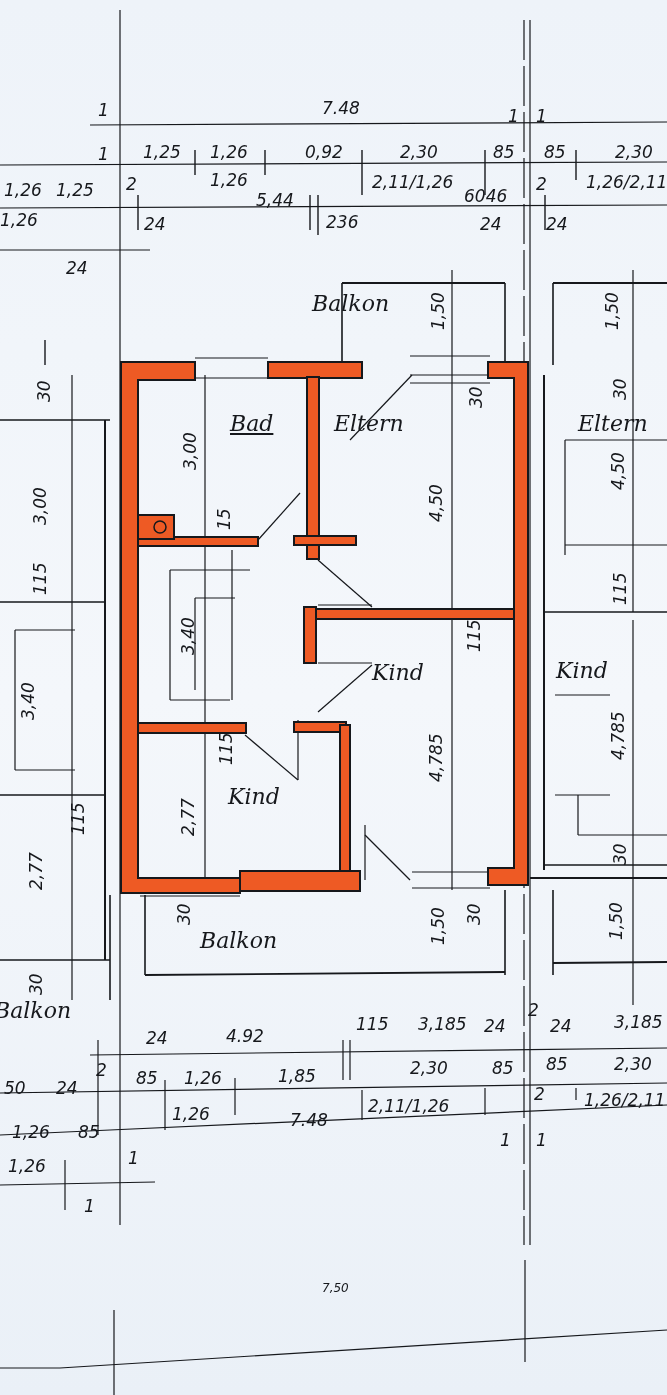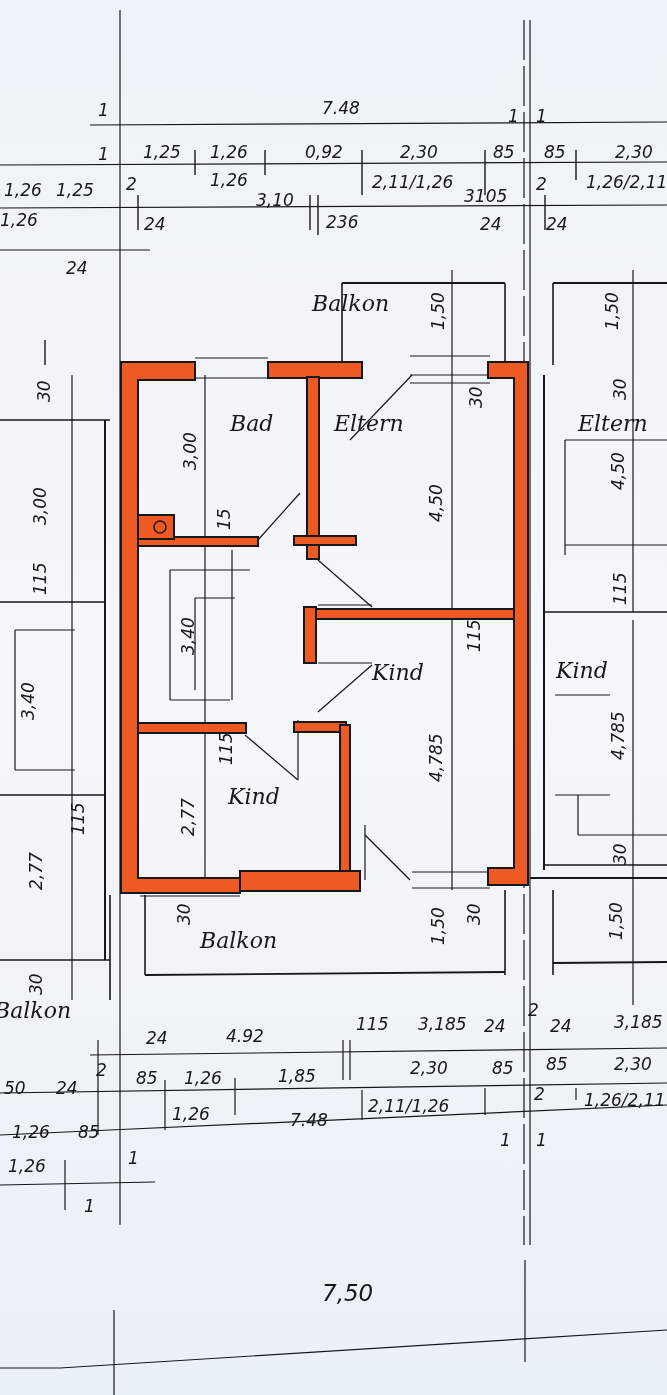--- a/index.html
+++ b/index.html
@@ -137,21 +137,21 @@
       <rect x="316" y="609" width="200" height="10"></rect>
       <rect x="138" y="723" width="108" height="10"></rect>
       <rect x="294" y="722" width="52" height="10"></rect>
       <rect x="340" y="725" width="10" height="150"></rect>
       <rect x="240" y="871" width="120" height="20"></rect>
       <path d="M488 362 H528 V885 H488 V868 H514 V378 H488 Z"></path>
     </g>
     <circle cx="160" cy="527" r="6" fill="#ee5a24" stroke="#16181c" stroke-width="1.5"></circle>
   </svg>
 
-  <div class="lbl room" style="left:230px;top:413px;">Bad</div>
+  <div class="lbl room" style="left:230px;top:413px;text-decoration:underline;">Bad</div>
   <div class="lbl room" style="left:334px;top:413px;">Eltern</div>
   <div class="lbl room" style="left:372px;top:662px;">Kind</div>
   <div class="lbl room" style="left:228px;top:786px;">Kind</div>
   <div class="lbl room" style="left:312px;top:293px;">Balkon</div>
   <div class="lbl room" style="left:200px;top:930px;">Balkon</div>
   <div class="lbl room" style="left:578px;top:413px;">Eltern</div>
   <div class="lbl room" style="left:556px;top:660px;">Kind</div>
   <div class="lbl room" style="left:-6px;top:1000px;">Balkon</div>
 
   <div class="lbl" style="left:98px;top:102px;">1</div>
@@ -167,22 +167,22 @@
   <div class="lbl" style="left:493px;top:144px;">85</div>
   <div class="lbl" style="left:544px;top:144px;">85</div>
   <div class="lbl" style="left:615px;top:144px;">2,30</div>
   <div class="lbl" style="left:210px;top:172px;">1,26</div>
   <div class="lbl" style="left:372px;top:174px;">2,11/1,26</div>
   <div class="lbl" style="left:586px;top:174px;">1,26/2,11</div>
 
   <div class="lbl" style="left:4px;top:182px;">1,26</div>
   <div class="lbl" style="left:56px;top:182px;">1,25</div>
   <div class="lbl" style="left:126px;top:176px;">2</div>
-  <div class="lbl" style="left:256px;top:192px;">3,10</div>
-  <div class="lbl" style="left:464px;top:188px;">3105</div>
+  <div class="lbl" style="left:256px;top:192px;">5,44</div>
+  <div class="lbl" style="left:464px;top:188px;">6046</div>
   <div class="lbl" style="left:536px;top:176px;">2</div>
   <div class="lbl" style="left:0px;top:212px;">1,26</div>
   <div class="lbl" style="left:144px;top:216px;">24</div>
   <div class="lbl" style="left:326px;top:214px;">236</div>
   <div class="lbl" style="left:480px;top:216px;">24</div>
   <div class="lbl" style="left:546px;top:216px;">24</div>
   <div class="lbl" style="left:66px;top:260px;">24</div>
 
   <div class="lbl v" style="left:182px;top:470px;">3,00</div>
   <div class="lbl v" style="left:430px;top:330px;">1,50</div>
@@ -239,14 +239,14 @@
   <div class="lbl" style="left:584px;top:1092px;">1,26/2,11</div>
 
   <div class="lbl" style="left:12px;top:1124px;">1,26</div>
   <div class="lbl" style="left:78px;top:1124px;">85</div>
   <div class="lbl" style="left:290px;top:1112px;">7.48</div>
   <div class="lbl" style="left:8px;top:1158px;">1,26</div>
   <div class="lbl" style="left:128px;top:1150px;">1</div>
   <div class="lbl" style="left:500px;top:1132px;">1</div>
   <div class="lbl" style="left:536px;top:1132px;">1</div>
   <div class="lbl" style="left:84px;top:1198px;">1</div>
-  <div class="lbl" style="left:322px;top:1282px;font-size:23px;">7,50</div>
+  <div class="lbl" style="left:322px;top:1282px;font-size:12px;">7,50</div>
 </div>
 
 </body></html>

